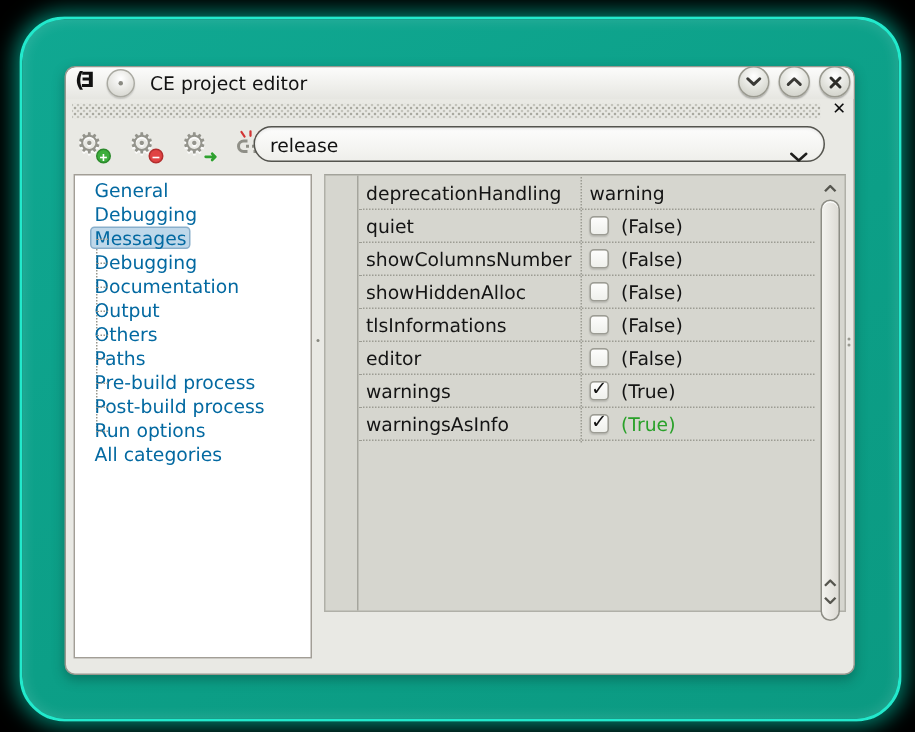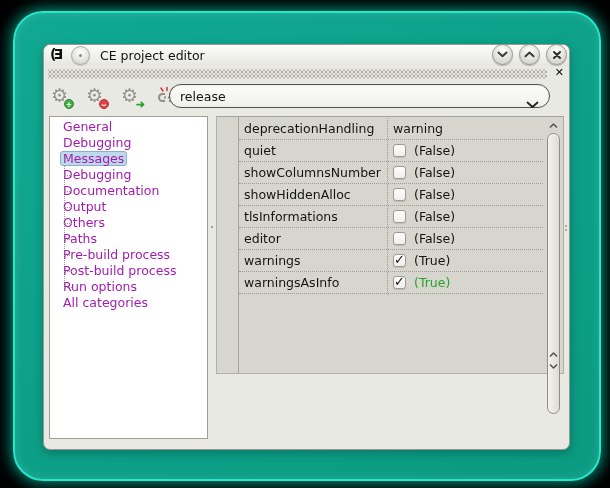--- a/index.html
+++ b/index.html
@@ -91,36 +91,36 @@
     text-decoration:underline;
   }
   .combo-text{position:absolute;left:10px;top:4px;font-size:12.5px;color:#121212;}
   .combo-chevron{position:absolute;right:10px;top:9px;}
   
   .tree-panel{
     position:absolute;left:5px;top:71px;width:159px;height:323px;box-sizing:border-box;
     background:#ffffff;border:1px solid #a29e96;
   }
   .tree-items{position:absolute;left:0;top:2px;right:1px;}
-  .tree-item{position:relative;height:16px;line-height:16px;font-size:12.5px;color:#a21caf;white-space:nowrap;}
+  .tree-item{position:relative;height:16px;line-height:16px;font-size:12.5px;color:#0369a1;white-space:nowrap;}
   .tree-item.lvl0{padding-left:13px;}
   .tree-item.lvl1{padding-left:13px;}
   .tree-item .stub{position:absolute;left:14px;top:8px;width:8px;border-top:1px dotted #95958c;}
   .tree-vline{position:absolute;left:14px;top:36px;height:134px;border-left:1px dotted #95958c;}
   .tree-label{display:inline-block;}
   .tree-label.sel{
     background:#bfd8ea;border:1px solid #89afcb;border-radius:3px;
     padding:0 2px;margin-left:-3px;line-height:13px;
   }
   .splitter{position:absolute;left:164px;top:71px;width:8px;height:323px;}
   .splitter .grip{position:absolute;left:3px;top:110px;width:2px;height:2px;border-radius:50%;background:#87877f;}
   .edge-grip{position:absolute;left:521px;top:180px;width:2px;height:8px;}
   .edge-grip i{display:block;width:2px;height:2px;border-radius:50%;background:#9a9a91;margin-bottom:2px;}
   .prop-panel{
-    position:absolute;left:172px;top:71px;width:348px;height:258px;box-sizing:border-box;
+    position:absolute;left:172px;top:71px;width:348px;height:292px;box-sizing:border-box;
     background:#d6d6cf;border:1px solid #b0b0a8;border-top-color:#a3a39b;
   }
   .table-left-line{position:absolute;left:21px;top:0;bottom:0;border-left:1px solid #a5a59d;}
   .col-sep{position:absolute;left:170px;top:1px;height:177px;border-left:1px dotted #9c9c93;}
   .prop-rows{position:absolute;left:22px;top:1px;width:304px;}
   .prop-row{
     display:flex;align-items:center;height:22px;box-sizing:border-box;
     border-bottom:1px dotted #9c9c93;font-size:12.5px;color:#141414;
   }
   .prop-name{width:143px;padding-left:5px;white-space:nowrap;overflow:hidden;}

